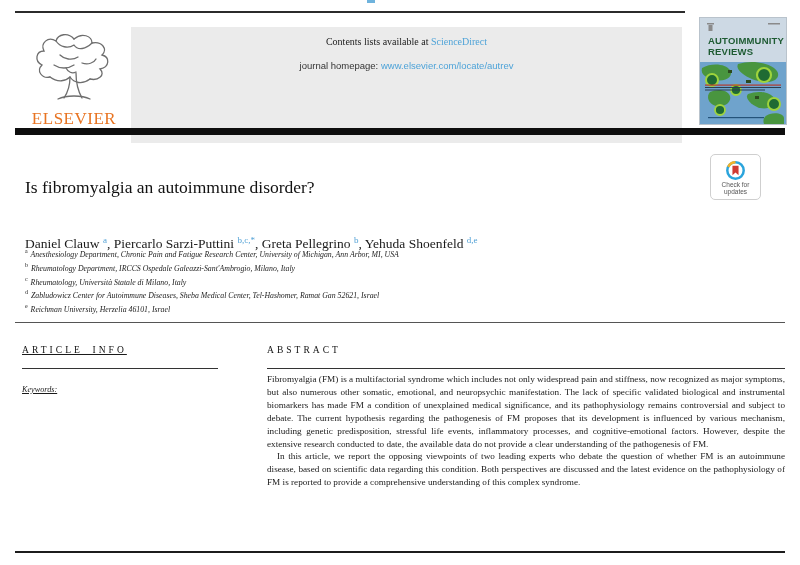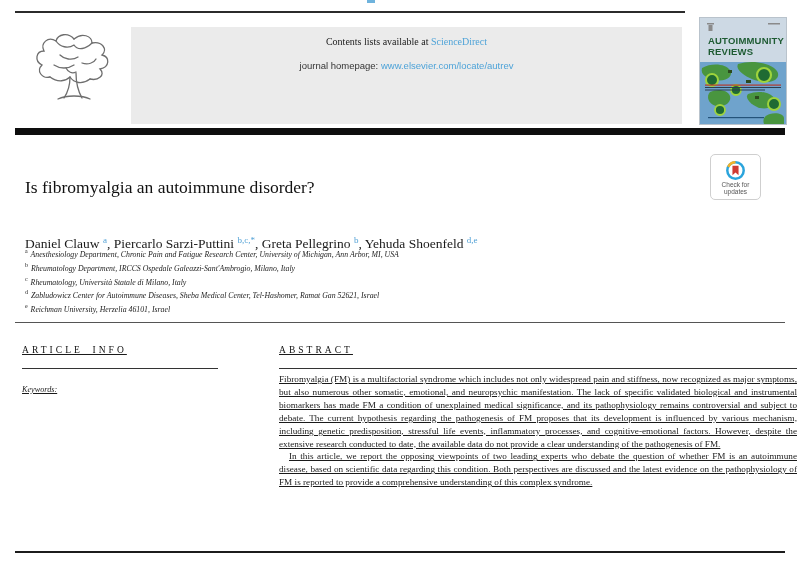--- a/index.html
+++ b/index.html
@@ -6,21 +6,21 @@
   html,body { width:800px; height:565px; background:#fff; }
   body { position:relative; font-family:"Liberation Serif","DejaVu Serif",serif; color:#1a1a1a; overflow:hidden; }
   .sans { font-family:"Liberation Sans","DejaVu Sans",sans-serif; }
 
   .top-rule { position:absolute; left:15px; top:11px; width:670px; height:2px; background:#2b2b2b; }
   .top-frag { position:absolute; left:367px; top:0; width:8px; height:3px; background:#6fb3dd; }
 
   .logo-block { position:absolute; left:27px; top:28px; width:94px; text-align:center; }
   .elsevier-text { font-size:17px; letter-spacing:.5px; color:#e87422; margin-top:1px; }
 
-  .header-box { position:absolute; left:131px; top:27px; width:551px; height:97px; background:#ebebeb;
+  .header-box { position:absolute; left:131px; top:27px; width:551px; height:116px; background:#ebebeb;
                 display:flex; flex-direction:column; align-items:center; }
   .contents-line { margin-top:9px; font-size:10px; color:#222; }
   .link { color:#4ea3d8; text-decoration:none; cursor:pointer; }
   .journal-title { margin-top:9px; font-size:20px; font-weight:bold; letter-spacing:.6px; color:#111; }
   .homepage-line { margin-top:13px; font-size:9.5px; color:#333;text-align:center; }
 
   .cover { position:absolute; left:699px; top:17px; width:88px; height:108px; border:1px solid #b9c3cc; cursor:pointer; }
 
   .black-bar { position:absolute; left:15px; top:128px; width:770px; height:7px; background:#0e0e0e; }
 
@@ -35,21 +35,21 @@
   .authors sup { font-size:9px; color:#53a2d6; }
 
   .affiliations { position:absolute; left:25px; top:246px; width:740px; }
   .affil { font-size:7.8px; font-style:italic; color:#222; line-height:11.2px; }
   .affil sup { font-size:6px; font-style:normal; margin-right:1px; }
 
   .section-rule { position:absolute; left:15px; top:322px; width:770px; height:1px; background:#555; }
 
   .col { position:absolute; top:345px; }
   .col-left  { left:22px;  width:196px;text-decoration:underline; }
-  .col-right { left:279px; width:518px;text-decoration:underline; }
+  .col-right { left:267px; width:518px; }
   .col-heading { font-size:9.5px; letter-spacing:.32em; word-spacing:.45em; color:#111; }
   .heading-rule { margin-top:13px; height:1px; background:#333; width:100%; }
 
   .kw-label { margin-top:15px; font-size:8.2px; font-style:italic; color:#222; line-height:11px; }
   .kw { font-size:8.2px; color:#222; line-height:11px; }
 
   .abs-body { margin-top:4px; }
   .abs-p { font-size:9.2px; line-height:12.9px; text-align:justify; color:#1a1a1a; }
   .abs-p.indent { text-indent:10px; }
 
@@ -67,20 +67,21 @@
       <path d="M44 11 C38 4 28 6 26 13 C18 8 10 15 14 23 C6 23 4 33 12 37 C6 43 12 51 20 49"></path>
       <path d="M44 11 C52 4 62 8 62 15 C72 13 78 21 72 27 C80 29 80 39 70 41 C76 47 68 53 60 51"></path>
       <path d="M26 13 C30 19 38 21 44 17 M62 15 C56 21 48 23 44 17"></path>
       <path d="M20 49 C28 55 36 53 40 49 M60 51 C52 57 44 55 40 49"></path>
       <path d="M40 49 C40 57 38 64 34 70 M46 45 C46 55 48 63 52 70"></path>
       <path d="M28 71 C36 67 52 67 60 71"></path>
       <path d="M30 27 C34 31 42 33 48 29 M24 37 C30 41 38 41 44 37 M52 35 C58 37 64 35 66 31"></path>
       <path d="M36 40 C38 44 42 46 46 44"></path>
     </g>
   </svg>
+  <div class="elsevier-text">ELSEVIER</div>
 </div>
 
 <div class="header-box">
   <div class="contents-line">
     <span>Contents lists available at </span><span class="link">ScienceDirect</span>
   </div>
   <div class="homepage-line sans">
     <span>journal homepage: </span><span class="link">www.elsevier.com/locate/autrev</span>
   </div>
 </div>

